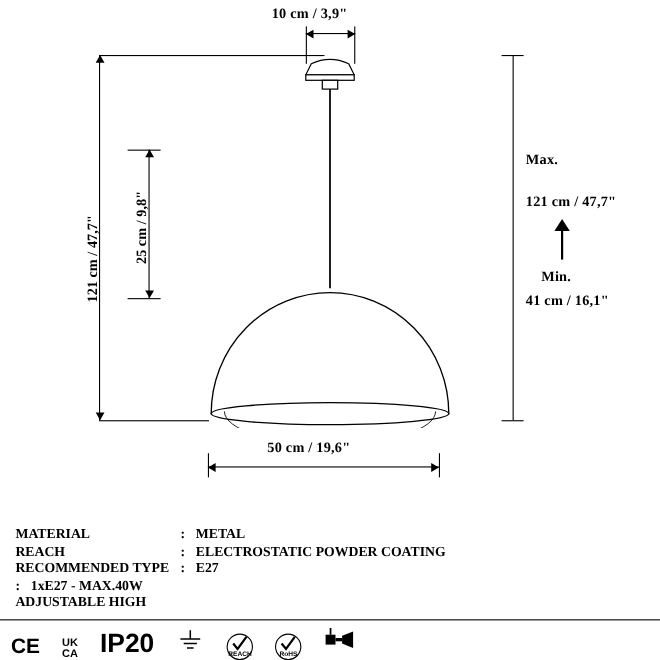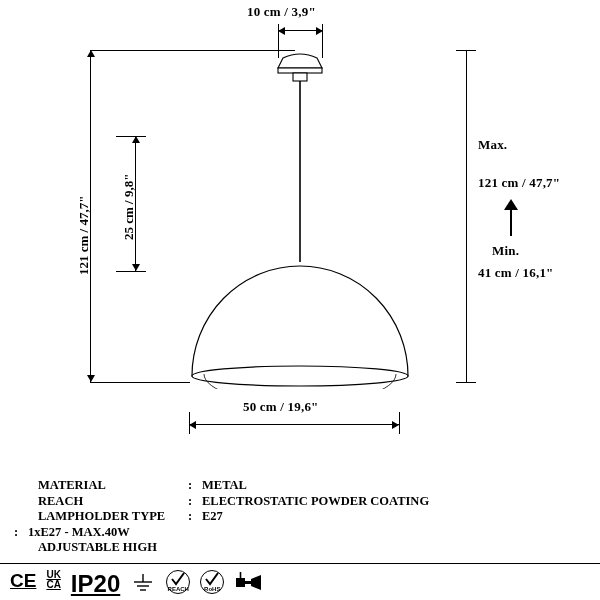--- a/index.html
+++ b/index.html
@@ -50,27 +50,27 @@
     border-left:7px solid #000;
   }
 
   
   .specs{
     position:absolute;left:14px;top:478px;width:470px;
     font-size:12.5px;font-weight:bold;line-height:15.5px;
     font-family:"Liberation Serif", serif;
   }
   .specrow{display:flex;}
-  .specrow .k{width:150px;margin-left:24px;}
+  .specrow .k{width:150px;}
   .specrow .c{width:14px;}
   .specrow .v{flex:1;}
 
   .divider{position:absolute;left:0;top:563px;width:600px;height:1px;background:#000;}
 
-  .badges{position:absolute;left:10px;top:570px;height:30px;display:flex;align-items:flex-start;gap:10px;text-decoration:underline;}
+  .badges{position:absolute;left:10px;top:570px;height:30px;display:flex;align-items:flex-end;gap:20px;}
   .badge-txt{font-size:19px;font-weight:bold;font-family:"Liberation Sans", sans-serif;}
   .ukca{font-size:10px;font-weight:bold;line-height:10px;font-family:"Liberation Sans", sans-serif;text-align:center;}
   .ip20{font-size:24px;font-weight:bold;font-family:"Liberation Sans", sans-serif;}
   .circ{
     width:22px;height:22px;border:1.4px solid #000;border-radius:50%;
     display:flex;align-items:center;justify-content:center;
     font-size:8px;font-weight:bold;font-family:"Liberation Sans", sans-serif;
     position:relative;
   }
   .circ .lab{position:absolute;bottom:1px;left:0;right:0;text-align:center;font-size:6px;}
@@ -143,21 +143,21 @@
       <div class="k">MATERIAL</div>
       <div class="c">:</div>
       <div class="v">METAL</div>
     </div>
     <div class="specrow">
       <div class="k">REACH</div>
       <div class="c">:</div>
       <div class="v">ELECTROSTATIC POWDER COATING</div>
     </div>
     <div class="specrow">
-      <div class="k">LAMPHOLDER TYPE</div>
+      <div class="k">RECOMMENDED TYPE</div>
       <div class="c">:</div>
       <div class="v">E27</div>
     </div>
     <div class="specrow">
       <div class="c">:</div>
       <div class="v">1xE27 - MAX.40W</div>
     </div>
     <div class="specrow">
       <div class="k">ADJUSTABLE HIGH</div>
       <div class="c"></div>

